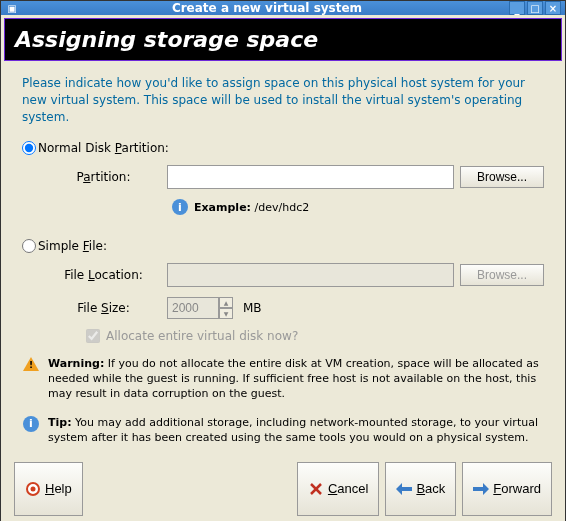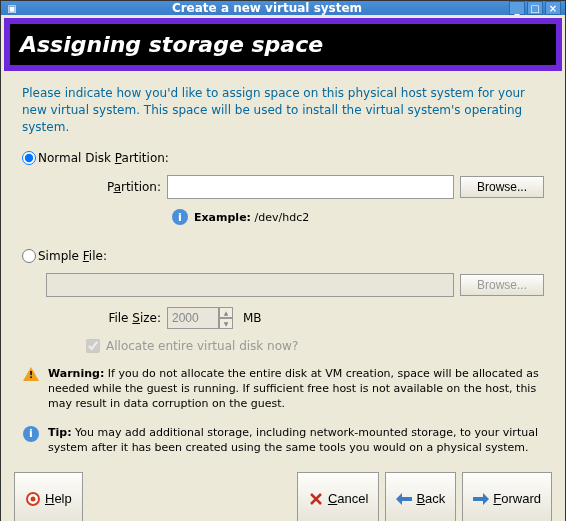--- a/index.html
+++ b/index.html
@@ -4,27 +4,27 @@
 <style>
 * { box-sizing: border-box; margin: 0; padding: 0; }
 body { font-family: "DejaVu Sans", "Liberation Sans", Arial, sans-serif; font-size: 12px; background: #888; width: 566px; height: 521px; overflow: hidden; }
 .window { width: 566px; height: 521px; background: #ece9d8; display: flex; flex-direction: column; border: 1px solid #333; }
 .titlebar { background: linear-gradient(to bottom, #4a90d9, #3a7cc7); color: #fff; font-weight: bold; height: 22px; display: flex; align-items: center; padding: 0 4px; font-size: 12px; }
 .titlebar .icon { width: 14px; height: 14px; margin-right: 6px; display: inline-flex; align-items: center; justify-content: center; font-size: 10px; color: #fff; }
 .titlebar .title { flex: 1; text-align: center; }
 .titlebar .winbtns { display: flex; gap: 2px; }
 .titlebar .winbtn { width: 16px; height: 14px; background: #5a9de0; border: 1px solid #2a6cb0; display: flex; align-items: center; justify-content: center; font-size: 10px; color: #fff; cursor: pointer; }
 .client { flex: 1; display: flex; flex-direction: column; border: 3px solid #ece9d8; }
-.header { background: #000; color: #fff; font-weight: bold; font-style: italic; font-size: 22px; padding: 8px 10px; border: 6px solid #6d28d9; }
+.header { background: #000; color: #fff; font-weight: bold; font-style: italic; font-size: 22px; padding: 8px 10px; border: 1px solid #6d28d9; }
 .content { flex: 1; background: #ece9d8; padding: 14px 18px 10px 18px; display: flex; flex-direction: column; gap: 10px; overflow: auto; }
 .intro { font-size: 12px; line-height: 1.4; color: #0369a1; }
 .radio-row { display: flex; align-items: center; gap: 2px; margin-top: 6px; }
 .radio-row input[type=radio] { width: 14px; height: 14px; }
 .form-row { display: flex; align-items: center; gap: 6px; margin-left: 24px; }
-.form-label { width: 115px; text-align: right; }
+.form-label { width: 115px; text-align: center; }
 .textinput { flex: 1; height: 24px; border: 1px solid #999; background: #fff; padding: 2px 4px; font-size: 12px; }
 .textinput[disabled] { background: #e8e6da; color: #888; }
 .btn { border: 1px solid #999; background: linear-gradient(to bottom, #fdfdfb, #e6e3d6); padding: 3px 16px; font-size: 12px; cursor: pointer; display: inline-flex; align-items: center; gap: 4px; }
 .btn[disabled] { color: #999; cursor: default; }
 .hint { display: flex; align-items: center; gap: 6px; margin-left: 150px; font-size: 11px; }
 .info-icon { width: 16px; height: 16px; border-radius: 50%; background: #4a90d9; color: #fff; font-weight: bold; display: flex; align-items: center; justify-content: center; font-size: 11px; }
 .spinner { width: 70px; height: 22px; display: flex; }
 .spinner input { width: 52px; border: 1px solid #999; background: #e8e6da; color: #888; padding: 4px 4px; font-size: 12px; }
 .spinner .spin { width: 14px; display: flex; flex-direction: column; }
 .spinner .spin div { flex: 1; border: 1px solid #999; background: #f0ede0; font-size: 6px; display: flex; align-items: center; justify-content: center; color: #888; }
@@ -73,20 +73,21 @@
       <div class="hint">
         <span class="info-icon">i</span>
         <span><b>Example:</b> <span>/dev/hdc2</span></span>
       </div>
 
       <div class="radio-row" style="margin-top:14px">
         <input type="radio" name="storage" style="">
         <span>Simple <u class="accesskey">F</u>ile:</span>
       </div>
       <div class="form-row">
+        <span class="form-label">File <u class="accesskey">L</u>ocation:</span>
         <input class="textinput" type="text" disabled="" value="" style="">
         <button class="btn" disabled="">Browse...</button>
       </div>
       <div class="form-row">
         <span class="form-label">File <u class="accesskey">S</u>ize:</span>
         <div class="spinner">
           <input type="text" disabled="" value="2000" style="">
           <div class="spin">
             <div>▲</div>
             <div>▼</div>

